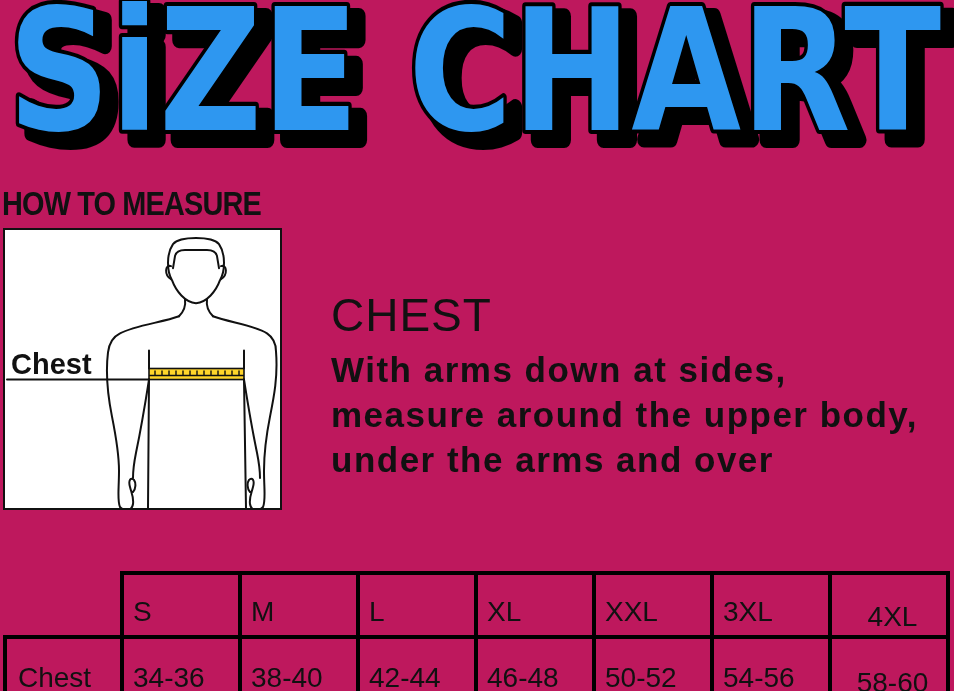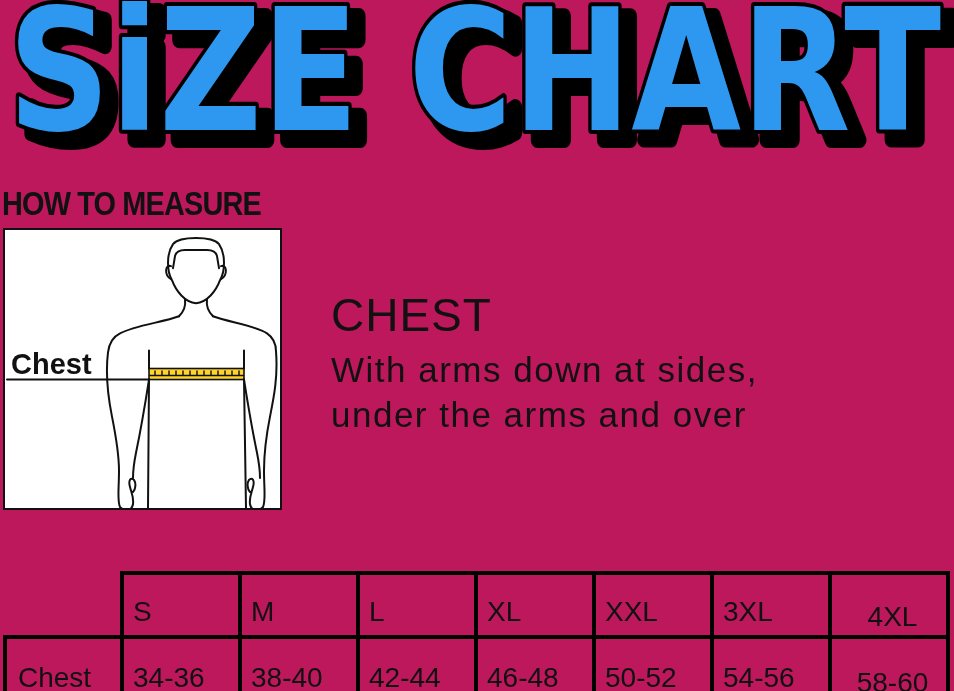--- a/index.html
+++ b/index.html
@@ -22,21 +22,21 @@
     position:absolute;left:3px;top:228px;width:279px;height:282px;
     border:2.5px solid #111;box-sizing:border-box;background:#fff;
   }
   .figure-box svg{display:block;width:100%;height:100%;}
   .fig-line{fill:none;stroke:#111;stroke-width:2;stroke-linecap:round;stroke-linejoin:round;}
   .fig-thin{fill:none;stroke:#111;stroke-width:1.4;}
   .chest-label{font-family:"Liberation Sans",sans-serif;font-weight:bold;font-size:29px;fill:#111;}
   
   .chest-info{position:absolute;left:331px;top:292px;}
   .chest-h{font-size:46px;font-weight:400;letter-spacing:1px;line-height:1;margin:0 0 9px 0;}
-  .chest-lines{font-size:35px;font-weight:400;letter-spacing:1.5px;line-height:45px;}
+  .chest-lines{font-size:35px;font-weight:700;letter-spacing:1.5px;line-height:45px;}
   
   table.size-table{
     position:absolute;left:3px;top:571px;width:947px;
     border-collapse:collapse;table-layout:fixed;font-size:28px;
   }
   .size-table col.c-first{width:117px;}
   .size-table th,.size-table td{
     border:4px solid #000;vertical-align:bottom;text-align:left;
     font-weight:400;padding:0 2px 7px 9px;overflow:hidden;white-space:nowrap;
   }
@@ -81,20 +81,21 @@
 
       <path class="fig-line" d="M2 149 H144"></path>
       <text class="chest-label" x="6" y="143">Chest</text>
     </svg>
   </div>
 
   <div class="chest-info">
     <div class="chest-h">CHEST</div>
     <div class="chest-lines">
       <div>With arms down at sides,</div>
+      <div>measure around the upper body,</div>
       <div>under the arms and over</div>
     </div>
   </div>
 
   <table class="size-table">
     <colgroup>
       <col class="c-first">
         <col>
         <col>
         <col>

